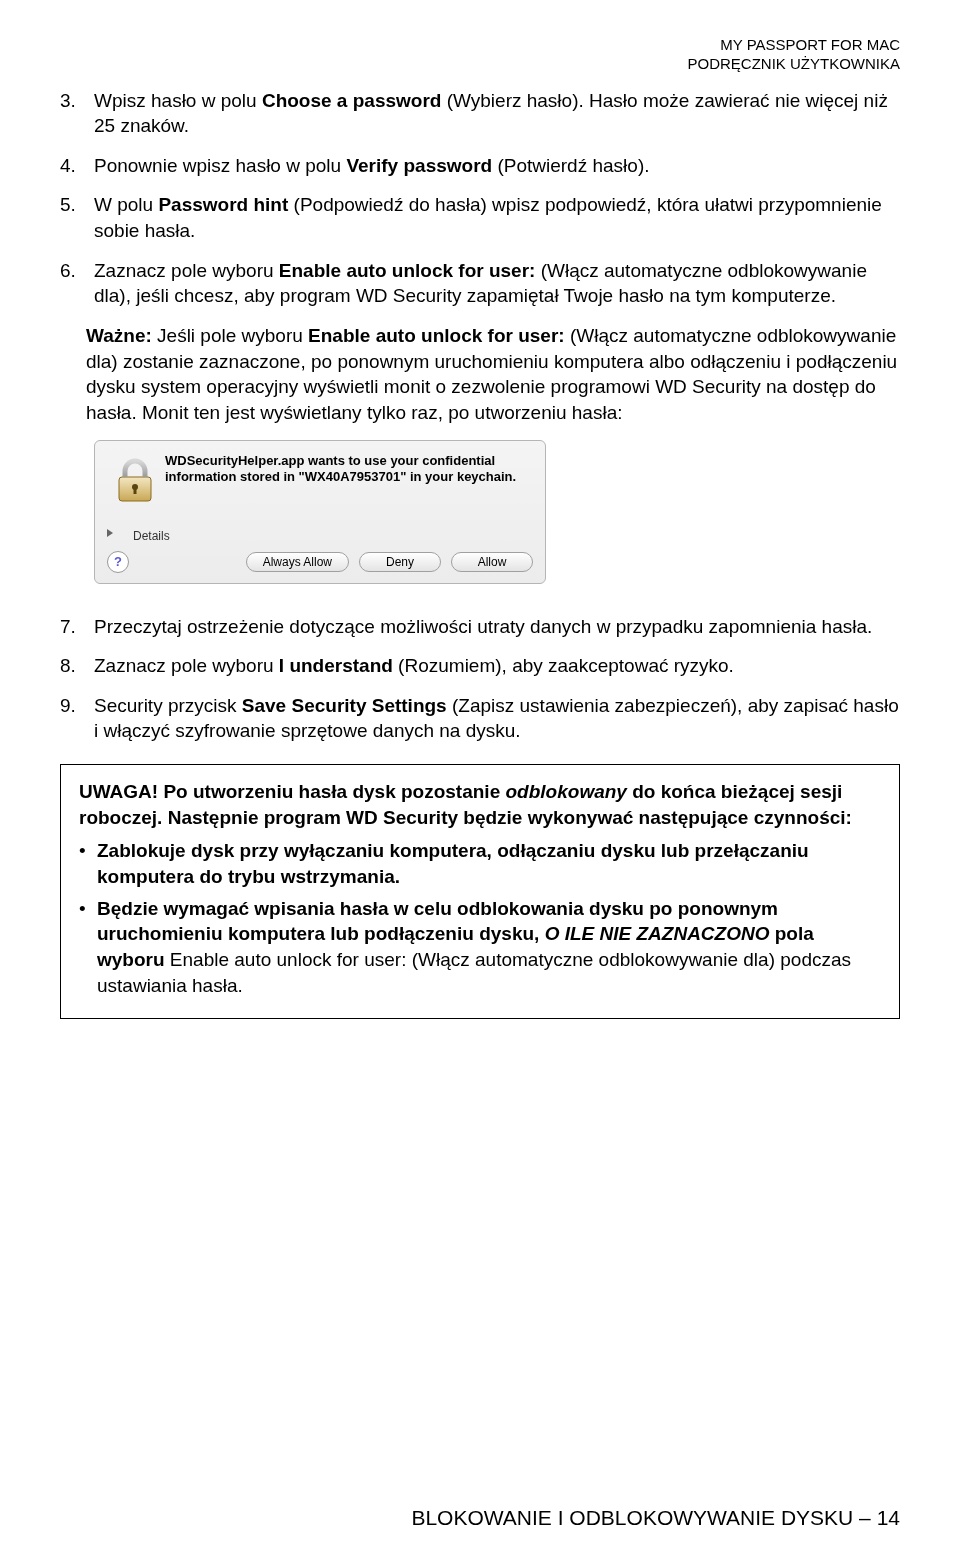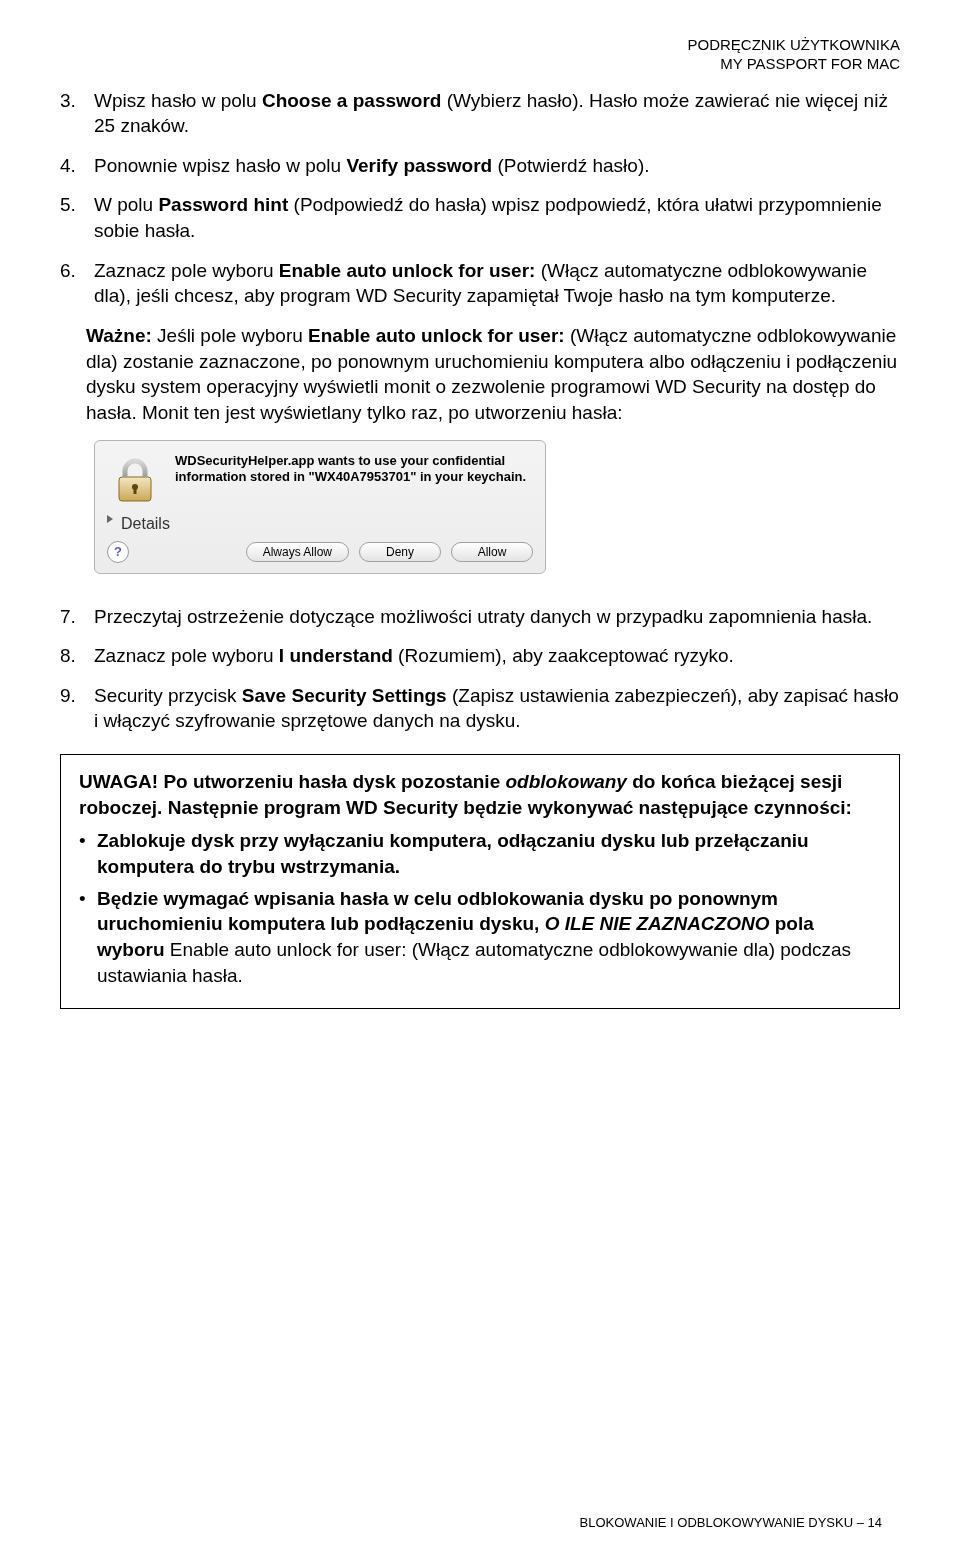--- a/index.html
+++ b/index.html
@@ -4,47 +4,47 @@
 <style>
 html,body{margin:0;padding:0;background:#fff;font-family:Arial,Helvetica,sans-serif;color:#000}
 .page{width:960px;min-height:1558px;padding:36px 60px 30px 60px;box-sizing:border-box;position:relative}
 .hdr{text-align:right;font-size:15px;line-height:1.25;margin-bottom:14px}
 .ol{list-style:none;padding:0;margin:0}
 .ol>li{display:flex;margin-bottom:14px;font-size:19px;line-height:1.35}
 .num{width:34px;flex-shrink:0}
 .txt{flex:1}
 .indent{margin-left:26px;font-size:19px;line-height:1.35;margin-bottom:14px}
 .dialog{margin-left:34px;width:452px;border:1px solid #b5b5b5;border-radius:6px;background:linear-gradient(#f4f4f4,#ececec);padding:12px 12px 10px 12px;box-sizing:border-box;font-family:"Lucida Grande",Arial,sans-serif;margin-bottom:30px}
-.dlg-top{display:flex;gap:12px;margin-bottom:6px}
+.dlg-top{display:flex;gap:2px;margin-bottom:20px}
 .lock-ico{width:56px;height:56px;flex-shrink:0;display:flex;align-items:center;justify-content:center}
 .lock-ico svg{width:52px;height:52px}
 .dlg-msg{flex:1}
 .dlg-bold{font-weight:bold;font-size:13px;line-height:1.3;color:#000;margin-bottom:6px}
 .dlg-sub{font-size:11px;line-height:1.3;color:#222}
-.dlg-mid{display:flex;align-items:flex-start;gap:4px;font-size:16px;color:#333;margin-bottom:8px}
+.dlg-mid{display:flex;align-items:flex-start;gap:16px;font-size:12px;color:#333;margin-bottom:8px}
 .tri{width:0;height:0;border-left:6px solid #666;border-top:4px solid transparent;border-bottom:4px solid transparent;margin-right:4px}
 .dlg-bot{display:flex;align-items:center;gap:10px}
 .qmark{width:20px;height:20px;border:1px solid #9a9a9a;border-radius:50%;display:flex;align-items:center;justify-content:center;font-size:13px;color:#5a5ad0;font-weight:bold;background:#fff}
 .spacer{flex:1}
 .mac-btn{border:1px solid #a0a0a0;border-radius:11px;padding:2px 16px;font-size:12px;background:linear-gradient(#ffffff,#e4e4e4);color:#000;cursor:pointer;min-width:48px;text-align:center}
 .note-box{border:1px solid #000;padding:14px 18px;margin:20px 0 0 0;font-size:19px;line-height:1.35}
 .note-box p{margin:0 0 8px 0}
 .bul{display:flex;margin-bottom:6px}
 .bul .dot{width:18px;flex-shrink:0}
-.footer{position:absolute;bottom:28px;right:78px;font-size:13px}
+.footer{position:absolute;bottom:28px;right:60px;font-size:21px}
 b{font-weight:bold}
 i{font-style:italic}
 </style>
 </head>
 <body>
 
 <div class="page">
   <div class="hdr">
+    <div>MY PASSPORT FOR MAC</div>
     <div>PODRĘCZNIK UŻYTKOWNIKA</div>
-    <div>MY PASSPORT FOR MAC</div>
   </div>
 
   <ol class="ol">
     <li>
       <span class="num">3.</span>
       <span class="txt"><span>Wpisz hasło w polu </span><b>Choose a password</b><span> (Wybierz hasło). Hasło może zawierać nie więcej niż 25 znaków.</span></span>
     </li>
     <li>
       <span class="num">4.</span>
       <span class="txt"><span>Ponownie wpisz hasło w polu </span><b>Verify password</b><span> (Potwierdź hasło).</span></span>

